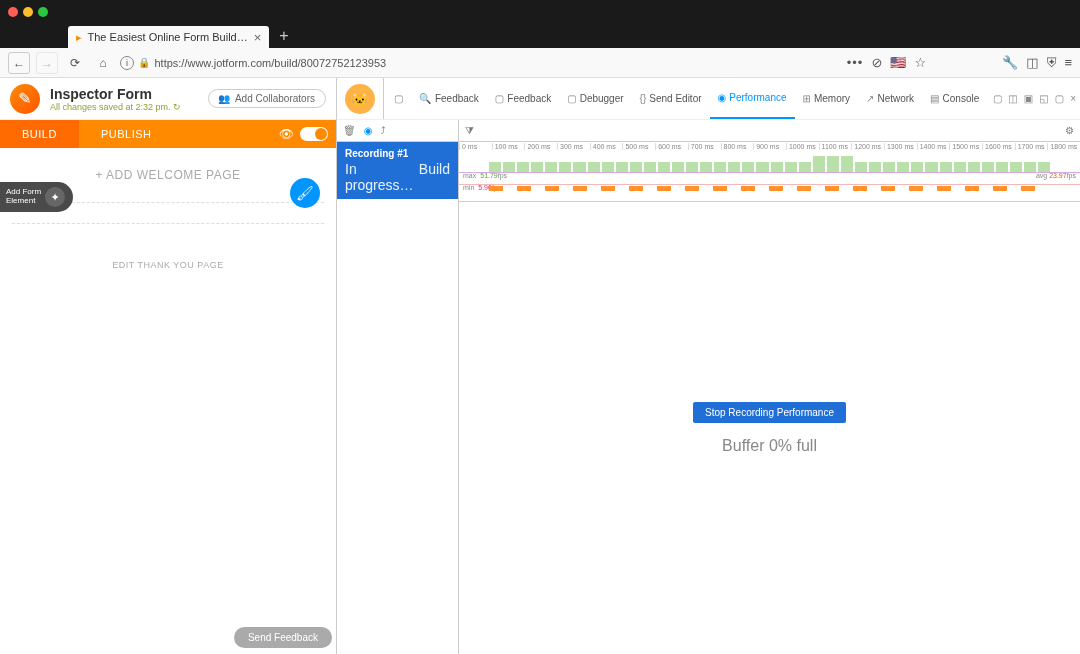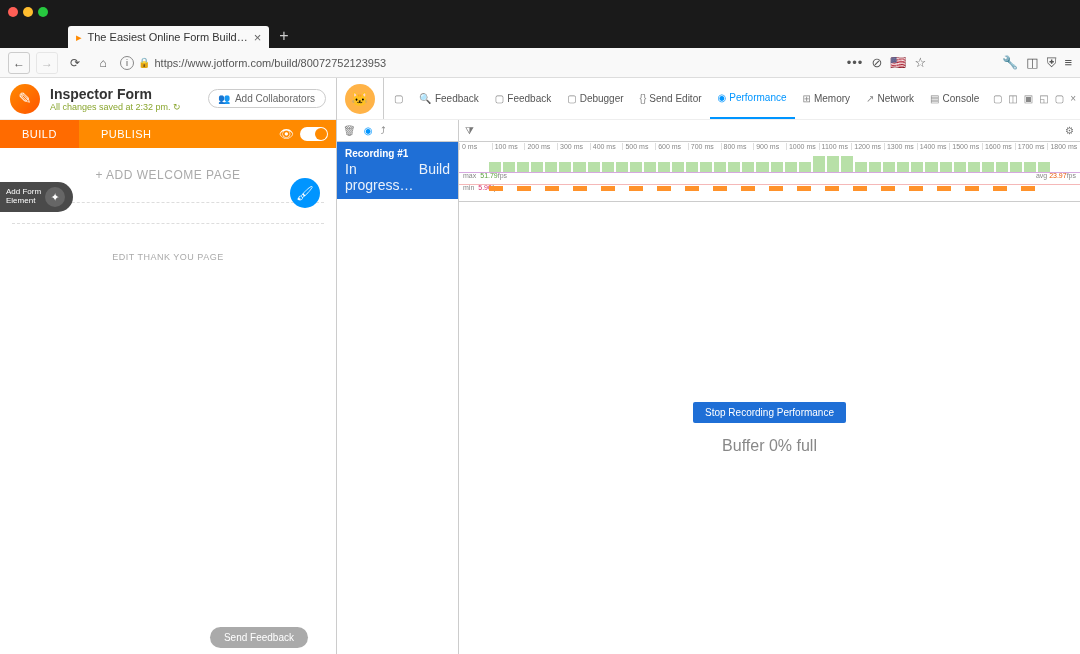--- a/index.html
+++ b/index.html
@@ -53,24 +53,24 @@
 .jf-paint{position:absolute;right:16px;top:30px;width:30px;height:30px;background:#0095ff;border-radius:50%;display:flex;align-items:center;justify-content:center;color:#fff;font-size:14px}
 
 .jf-drop{margin:0 30px;border:2px dashed #3a8fff;border-radius:4px;height:120px;display:flex;flex-direction:column;align-items:center;justify-content:center;gap:14px}
 .jf-drop-icon{display:flex;gap:4px}
 .jf-drop-icon-col{display:flex;flex-direction:column;gap:3px}
 .jf-drop-icon-box{width:18px;height:8px;border:2px solid #3a8fff}
 .jf-drop-icon-box.small{width:14px}
 .jf-drop-icon-box.filled{background:#3a8fff}
 .jf-drop-text{font-size:11px;color:#3a8fff}
 
-.jf-thank{text-align:center;font-size:9px;color:#aaa;letter-spacing:0.5px;margin-top:28px}
+.jf-thank{text-align:center;font-size:9px;color:#aaa;letter-spacing:0.5px;margin-top:36px}
 .jf-dashed-sep{border-top:1px dashed #ddd;margin:20px 12px 8px}
 
-.jf-feedback{position:absolute;bottom:6px;right:28px;background:#aaa;color:#fff;border-radius:12px;padding:5px 14px;font-size:10px}
+.jf-feedback{position:absolute;bottom:6px;right:4px;background:#aaa;color:#fff;border-radius:12px;padding:5px 14px;font-size:10px}
 
 
 .devtools{flex:1;display:flex;flex-direction:column;border-left:1px solid #ccc;background:#fff}
 .dt-avatar-bar{height:42px;display:flex;align-items:center;border-bottom:1px solid #eee}
 .dt-avatar{width:30px;height:30px;border-radius:50%;background:#ffb347;margin:0 8px;display:flex;align-items:center;justify-content:center;font-size:14px}
 
 .dt-tabs{height:22px;border-bottom:1px solid #ccc;display:flex;align-items:center;font-size:10px;color:#555;gap:0;padding-left:2px}
 .dt-tab{padding:0 8px;height:100%;display:flex;align-items:center;gap:3px;border-right:0px solid #eee}
 .dt-tab.active{color:#0095ff;border-bottom:2px solid #0095ff}
 .dt-tabs-right{margin-left:auto;display:flex;gap:6px;padding-right:4px}

